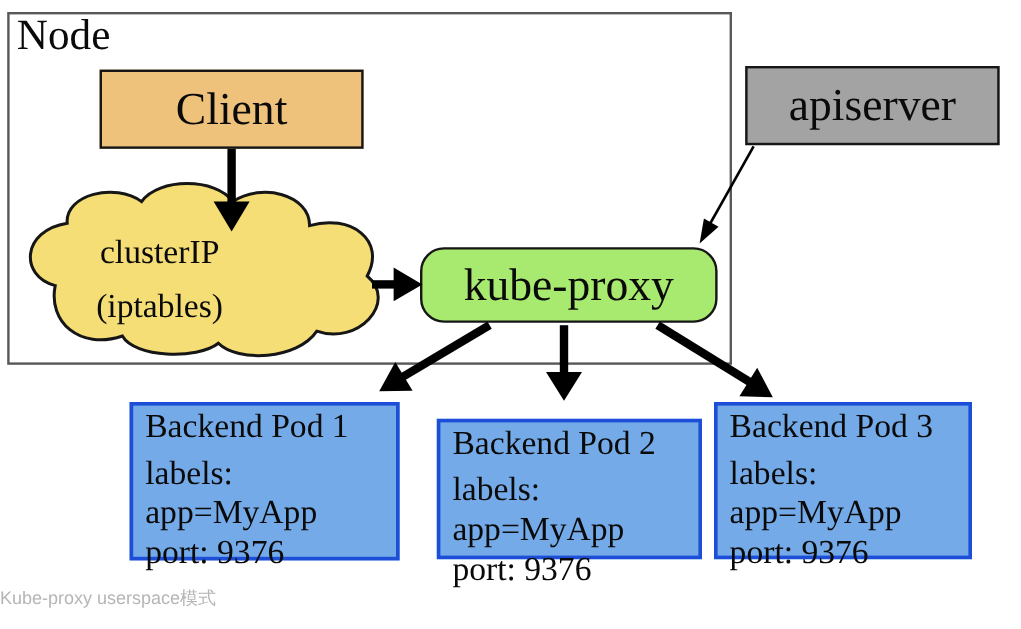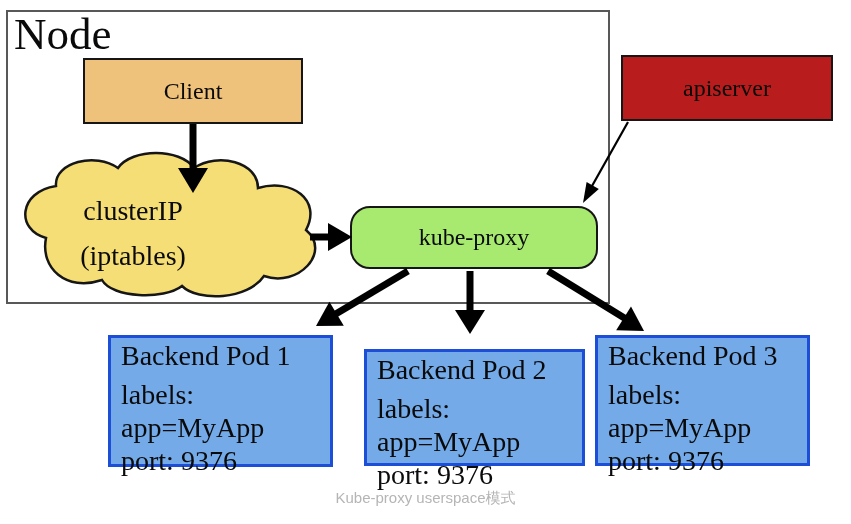--- a/index.html
+++ b/index.html
@@ -1,53 +1,53 @@
 <!DOCTYPE html>
 <html><head>
 <meta charset="utf-8">
 <style>
   html,body{margin:0;padding:0;background:#fff;}
   .stage{position:relative;width:851px;height:524px;background:#fff;overflow:hidden;
          font-family:"Liberation Serif", serif;color:#0a0a0a;}
   .node-box{position:absolute;left:6px;top:10px;width:600px;height:290px;
             border:2px solid #585858;background:transparent;z-index:0;}
-  .node-label{position:absolute;left:14px;top:10px;font-size:45px;line-height:1.1;z-index:3;}
+  .node-label{position:absolute;left:14px;top:10px;font-size:36px;line-height:1.1;z-index:3;}
   .shape{position:absolute;border:2px solid #161616;display:flex;align-items:center;
          justify-content:center;z-index:1;box-sizing:border-box;}
-  .shape .lbl{font-size:24px;}
+  .shape .lbl{font-size:38px;}
   .client-box{left:83px;top:58px;width:220px;height:66px;}
   .apiserver-box{left:621px;top:55px;width:212px;height:66px;}
   .kubeproxy-box{left:350px;top:206px;width:248px;height:63px;border-radius:20px;}
   .pod{position:absolute;border:3px solid #1d4ed8;z-index:1;box-sizing:border-box;
        padding:1px 10px;}
   .pod-title{font-size:28px;line-height:34px;margin-bottom:5px;}
   .pod-line{font-size:28px;line-height:33px;}
   .pod1{left:108px;top:335px;width:225px;height:132px;}
   .pod2{left:364px;top:334px;width:221px;height:117px;margin-top:15px;}
   .pod3{left:595px;top:335px;width:215px;height:131px;}
   .cloud-text{position:absolute;left:38px;top:188px;width:190px;text-align:center;
               font-size:28px;line-height:45px;z-index:3;}
   svg.overlay{position:absolute;left:0;top:0;width:851px;height:524px;z-index:2;
               pointer-events:none;}
-  .caption{position:absolute;left:0;top:489px;width:851px;text-align:center;
+  .caption{position:absolute;left:0;top:489px;width:851px;
            font-family:"Liberation Sans", sans-serif;font-size:15px;z-index:3;}
 </style>
 </head>
 <body>
 
 <div class="stage">
 
   <div class="node-box"></div>
   <div class="node-label">Node</div>
 
   <div class="shape client-box" style="background: rgb(239, 194, 123);">
     <span class="lbl">Client</span>
   </div>
 
-  <div class="shape apiserver-box" style="background: #b91c1c;">
+  <div class="shape apiserver-box" style="background: #a3a3a3;">
     <span class="lbl">apiserver</span>
   </div>
 
   <div class="shape kubeproxy-box" style="background: rgb(168, 233, 111);">
     <span class="lbl">kube-proxy</span>
   </div>
 
   <div class="pod pod1" style="background: rgb(116, 170, 232);">
     <div class="pod-title">Backend Pod 1</div>
     <div class="pod-line">labels: app=MyApp</div>

